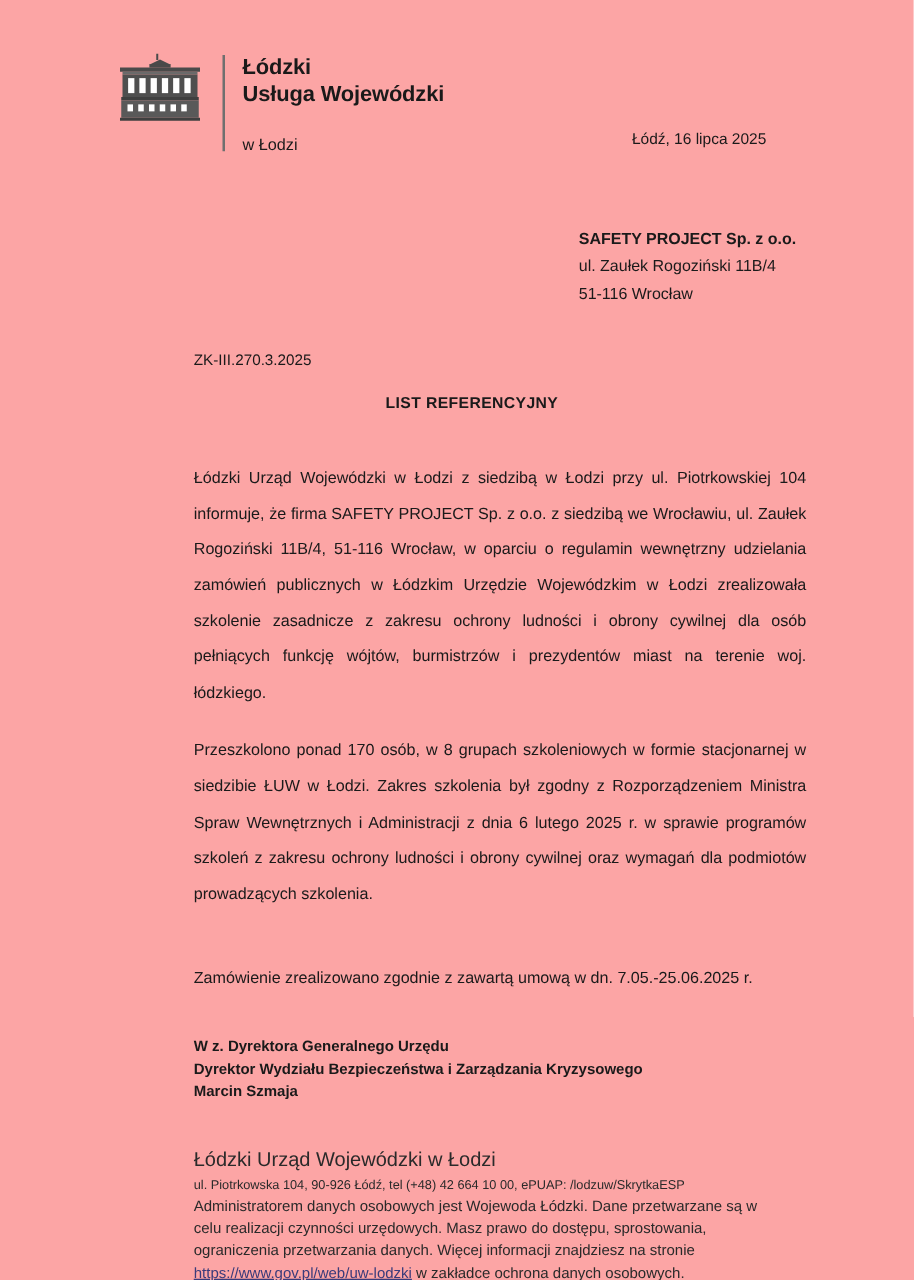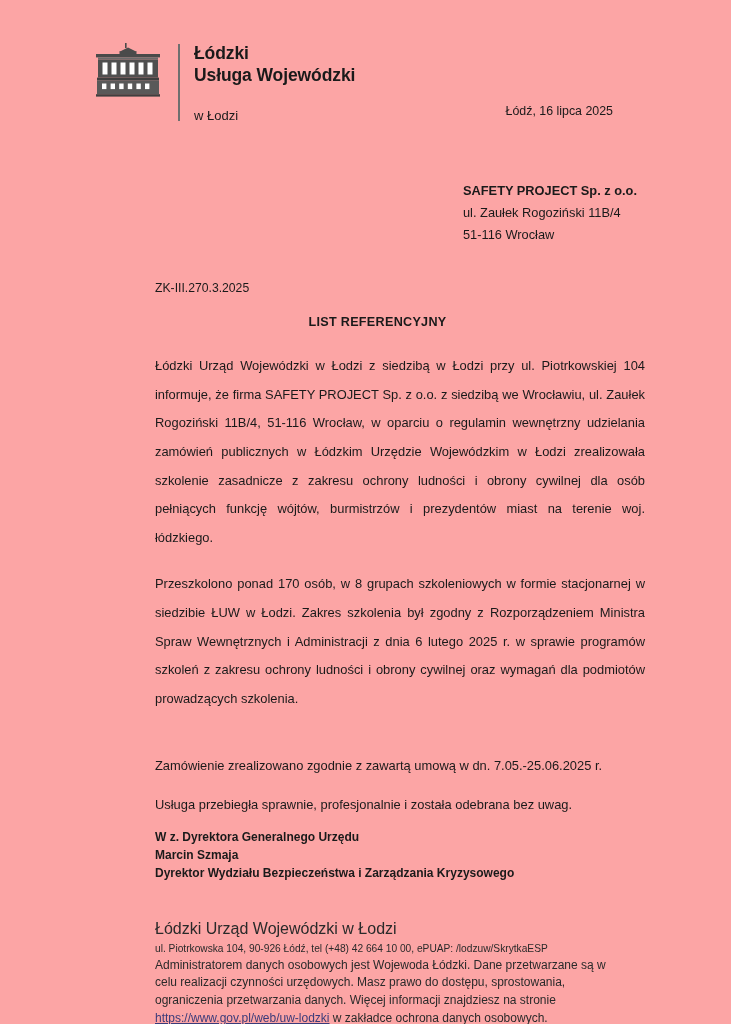--- a/index.html
+++ b/index.html
@@ -114,21 +114,21 @@
     font-weight: bold;
     letter-spacing: 0.3px;
     color: #1a1a1a;
     padding-left: 24px;
   }
 
   
   .body-copy {
     position: absolute;
     left: 155px;
-    top: 352px;
+    top: 368px;
     width: 490px;
   }
   .body-copy p {
     margin: 0 0 11px 0;
     font-size: 12.9px;
     line-height: 2.22;
     text-align: justify;
     color: #1a1a1a;
     hyphens: manual;
   }
@@ -242,27 +242,26 @@
   </div>
 
   <div class="refnum">ZK-III.270.3.2025</div>
 
   <div class="doc-title">LIST REFERENCYJNY</div>
 
   <div class="body-copy">
     <p>Łódzki Urząd Wojewódzki w Łodzi z siedzibą w Łodzi przy ul. Piotrkowskiej 104 informuje, że firma SAFETY PROJECT Sp. z o.o. z siedzibą we Wrocławiu, ul. Zaułek Rogoziński 11B/4, 51-116 Wrocław, w oparciu o regulamin wewnętrzny udzielania zamówień publicznych w Łódzkim Urzędzie Wojewódzkim w Łodzi zrealizowała szkolenie zasadnicze z zakresu ochrony ludności i obrony cywilnej dla osób pełniących funkcję wójtów, burmistrzów i prezydentów miast na terenie woj. łódzkiego.</p>
     <p class="gap-before">Przeszkolono ponad 170 osób, w 8 grupach szkoleniowych w formie stacjonarnej w siedzibie ŁUW w Łodzi. Zakres szkolenia był zgodny z Rozporządzeniem Ministra Spraw Wewnętrznych i Administracji z dnia 6 lutego 2025 r. w sprawie programów szkoleń z zakresu ochrony ludności i obrony cywilnej oraz wymagań dla podmiotów prowadzących szkolenia.</p>
     <p class="gap-large no-justify">Zamówienie zrealizowano zgodnie z zawartą umową w dn. 7.05.-25.06.2025 r.</p>
-    <p class="no-justify">Usługa przebiegła sprawnie, profesjonalnie i została odebrana bez uwag.</p>
   </div>
 
   <div class="signature">
     <div>W z. Dyrektora Generalnego Urzędu</div>
+    <div>Dyrektor Wydziału Bezpieczeństwa i Zarządzania Kryzysowego</div>
     <div>Marcin Szmaja</div>
-    <div>Dyrektor Wydziału Bezpieczeństwa i Zarządzania Kryzysowego</div>
   </div>
 
   <div class="footer">
     <div class="footer-title">Łódzki Urząd Wojewódzki w Łodzi</div>
     <div class="footer-contact">ul. Piotrkowska 104, 90-926 Łódź, tel (+48) 42 664 10 00, ePUAP: /lodzuw/SkrytkaESP</div>
     <div class="footer-privacy"><span>Administratorem danych osobowych jest Wojewoda Łódzki. Dane przetwarzane są w celu realizacji czynności urzędowych. Masz prawo do dostępu, sprostowania, ograniczenia przetwarzania danych. Więcej informacji znajdziesz na stronie </span><a class="footer-link" href="#">https://www.gov.pl/web/uw-lodzki</a><span> w zakładce ochrona danych osobowych.</span></div>
   </div>
 
 </div>
 

